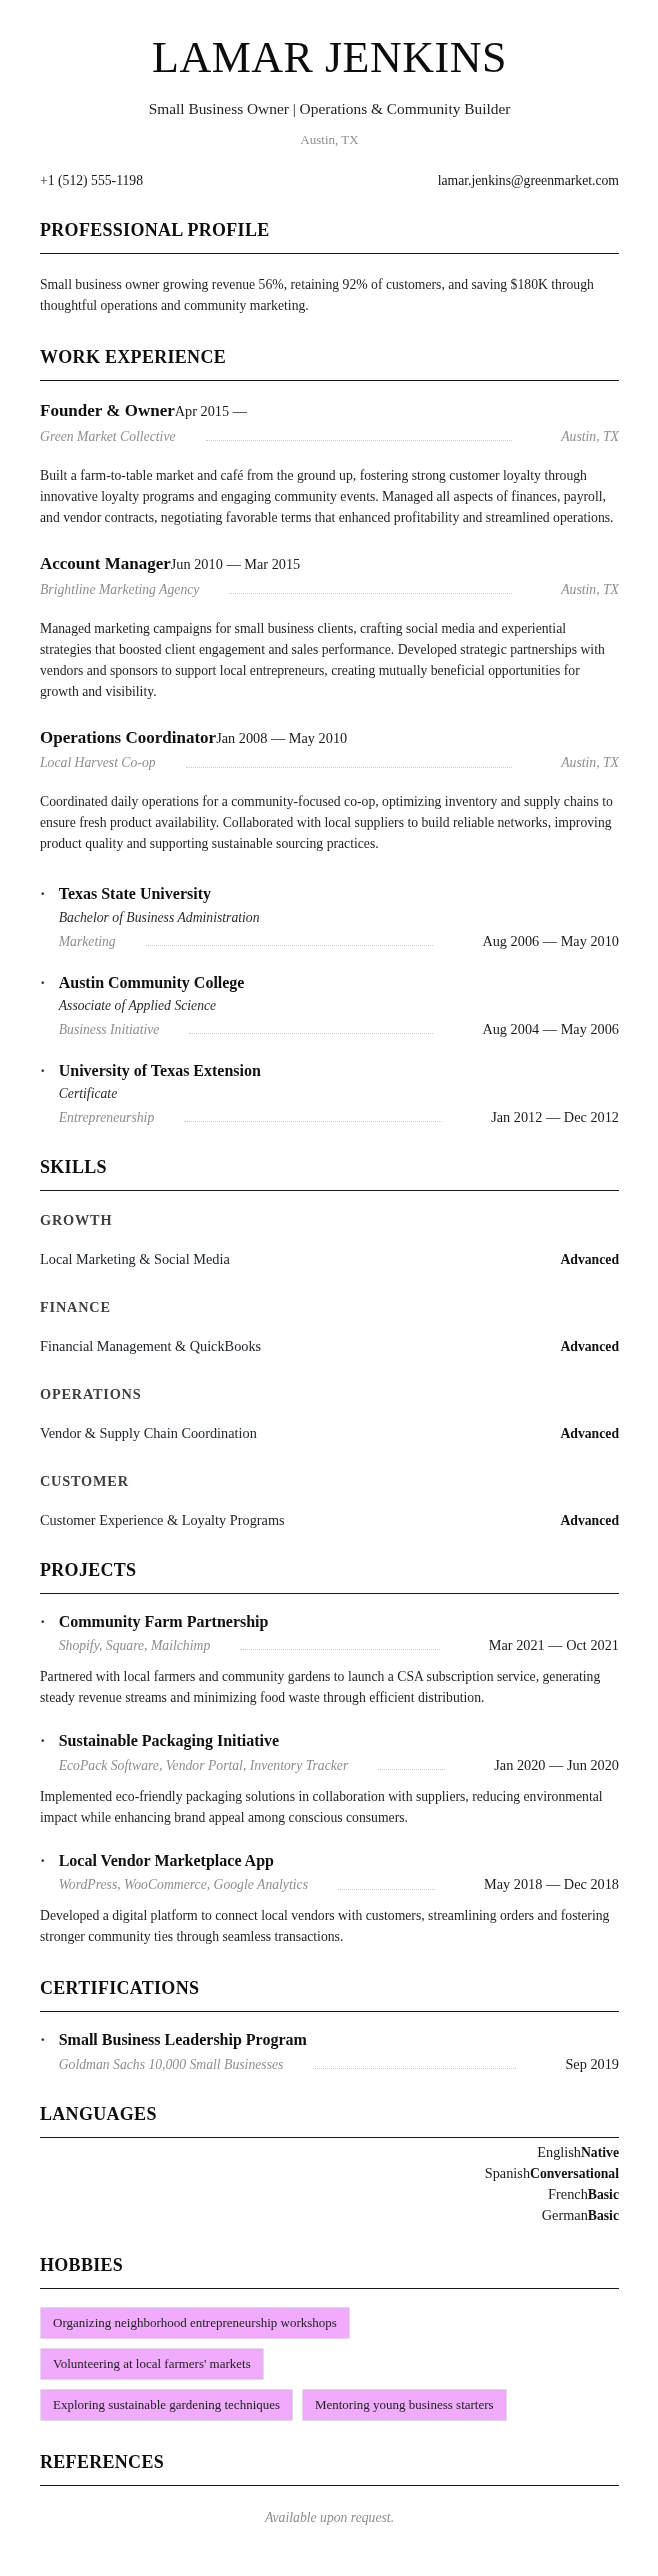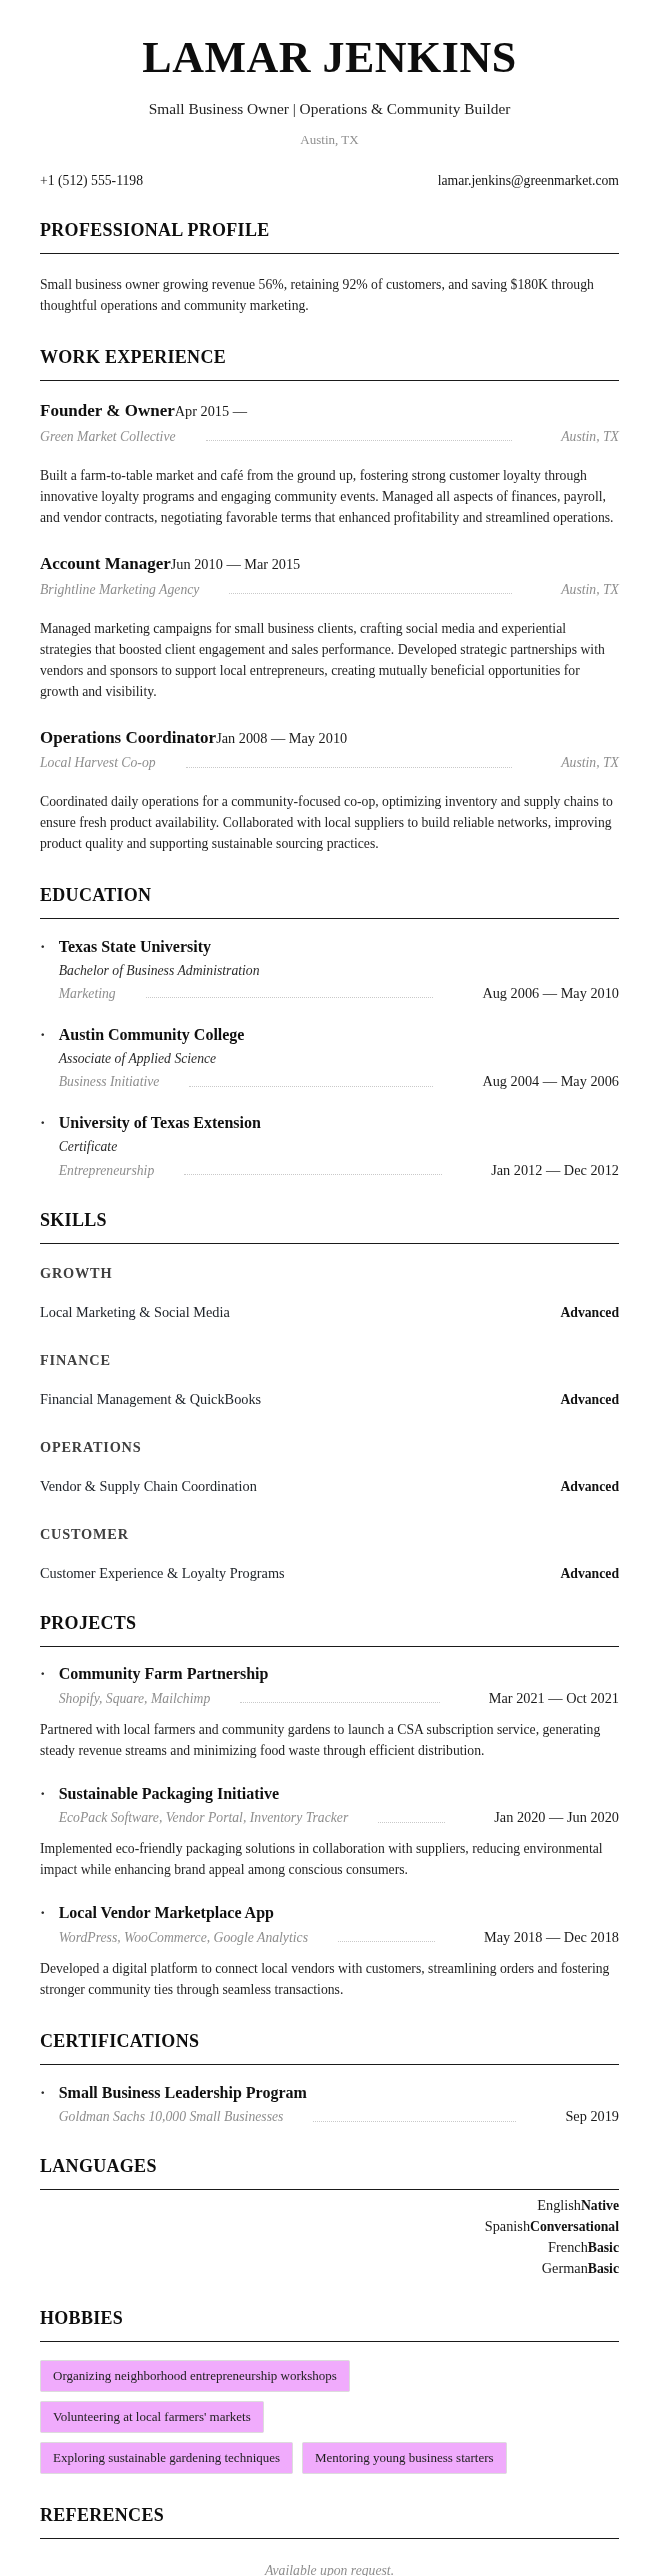--- a/index.html
+++ b/index.html
@@ -20,21 +20,21 @@
     min-height: 2576px;
     padding: 36px 40px 66px 40px;
   }
 
   
   .header { text-align: center; }
   .name {
     margin: 0;
     font-size: 44px;
     line-height: 1.0;
-    font-weight: 700;
+    font-weight: 400;
     letter-spacing: 0.5px;
     color: #0d0d0d;
   }
   .subtitle {
     margin-top: 20px;
     font-size: 15.4px;
     color: #222222;
   }
   .location {
     margin-top: 14.3px;
@@ -254,21 +254,20 @@
       <div class="row sub-row">
         <span class="muted-italic">Local Harvest Co-op</span>
         <span class="leader"></span>
         <span class="muted-italic">Austin, TX</span>
       </div>
       <p class="body-text">Coordinated daily operations for a community-focused co-op, optimizing inventory and supply chains to ensure fresh product availability. Collaborated with local suppliers to build reliable networks, improving product quality and supporting sustainable sourcing practices.</p>
     </div>
   </section>
 
   <section class="section">
-    <h2 class="sec-title">EDUCATION</h2>
 
     <div class="entry">
       <div class="entry-title-row">
         <span class="bullet">·</span>
         <span class="entry-name">Texas State University</span>
       </div>
       <div class="degree entry-indent">Bachelor of Business Administration</div>
       <div class="row field-row entry-indent">
         <span class="muted-italic">Marketing</span>
         <span class="leader"></span>

